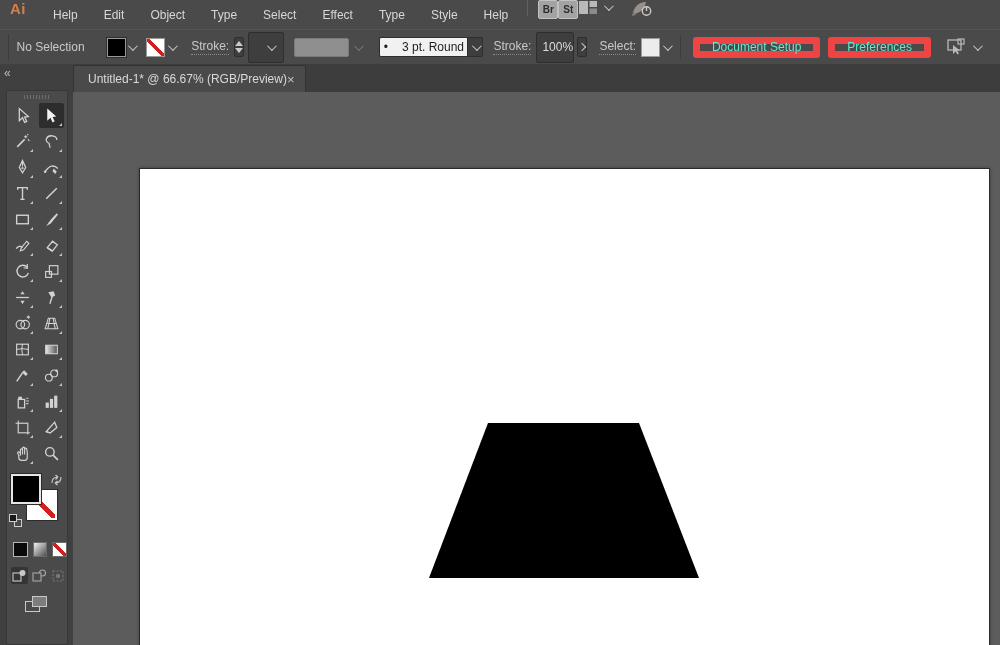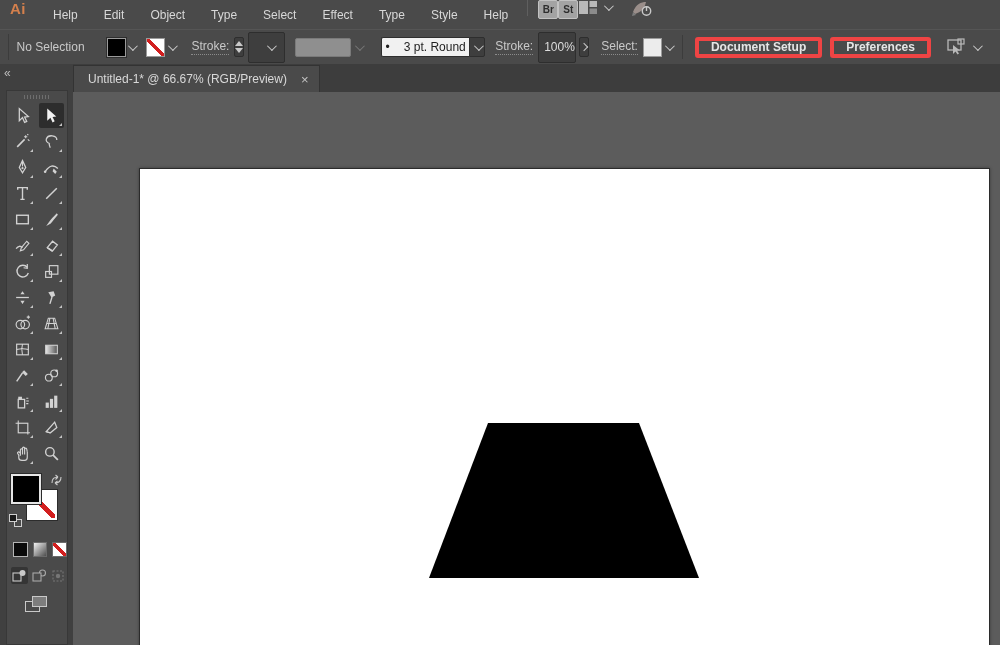--- a/index.html
+++ b/index.html
@@ -44,22 +44,22 @@
   .brush-dd { display:flex; margin:0 10px 0 14px; }
   .brush-white { width:88px; height:20px; background:#f1f1f1; color:#1e1e1e; display:flex; align-items:center;
     justify-content:center; gap:14px; border:1px solid #2e2e2e; border-right:none; border-radius:2px 0 0 2px; font-size:12px; }
   .brush-chev { width:16px; height:20px; background:#3e3e3e; border:1px solid #2e2e2e; border-radius:0 2px 2px 0;
     display:flex; align-items:center; justify-content:center; }
   .opacity-field { width:46px; padding-left:5px; margin-right:3px; }
   .expand-btn { width:16px; height:20px; background:#3e3e3e; border:1px solid #2e2e2e; border-radius:2px;
     display:flex; align-items:center; justify-content:center; margin-right:12px; }
   .chev-right { width:6px; height:6px; border-right:1.5px solid #c9c9c9; border-top:1.5px solid #c9c9c9; transform:rotate(45deg); }
   .cb-sep { width:1px; height:24px; background:#3c3c3c; margin:0 12px 0 6px; }
-  .cb-btn { height:21px; padding:0 12px; border:4px solid #ef4444; border-radius:3px; background:transparent;
-    color:#e5e5e5; font-size:12px; display:flex; align-items:center; margin-right:8px; white-space:nowrap;font-weight:bold; }
+  .cb-btn { height:21px; padding:0 12px; border:7px solid #ef4444; border-radius:3px; background:transparent;
+    color:#5eead4; font-size:12px; display:flex; align-items:center; margin-right:8px; white-space:nowrap; }
 
   
   .main { flex:1; display:flex; min-height:0; }
 
   
   .dock { width:73px; background:#404040; flex:0 0 auto; display:flex; flex-direction:column; }
   .dock-head { height:26px; display:flex; align-items:flex-start; padding:2px 0 0 4px; color:#bdbdbd; font-size:12px; }
   .tool-panel { width:62px; margin-left:6px; background:#4a4a4a; border:1px solid #383838; flex:1; padding-top:3px; }
   .grip { width:26px; height:4px; margin:1px auto 4px;
     background-image:repeating-linear-gradient(90deg,#6e6e6e 0 1px,transparent 1px 3px); }
@@ -91,21 +91,21 @@
   .dm { width:19px; height:17px; display:flex; align-items:center; justify-content:center; border-radius:2px; }
   .dm.active { background:#353535; }
   .screenmode { margin:12px auto 0; width:24px; height:18px; position:relative; }
   .screenmode .r1 { position:absolute; left:0; top:5px; width:15px; height:11px; border:1px solid #c9c9c9; background:#4a4a4a; }
   .screenmode .r2 { position:absolute; left:7px; top:0; width:15px; height:11px; border:1px solid #c9c9c9; background:#7d7d7d; }
 
   
   .doc-area { flex:1; display:flex; flex-direction:column; min-width:0; }
   .tabbar { height:28px; background:#3d3d3d; display:flex; align-items:flex-end; flex:0 0 auto; }
   .tab { height:27px; background:#4a4a4a; border:1px solid #333; border-bottom:none; display:flex; align-items:center;
-    padding:0 10px 0 14px; color:#d9d9d9; font-size:12px; gap:14px; }
+    padding:0 10px 0 14px; color:#d9d9d9; font-size:12px; }
   .tab-close { color:#c3c3c3; font-size:13px; line-height:1; }
   .canvas { flex:1; position:relative; background:#5c5c5c; overflow:hidden; }
   .artboard { position:absolute; left:66px; top:76px; width:851px; height:500px; background:#fff;
     border:1px solid #2b2b2b; box-shadow:0 0 3px rgba(0,0,0,0.35); }
   .art-overlay { position:absolute; left:0; top:0; }
 </style>
 </head>
 <body>
 
 <div class="app">

